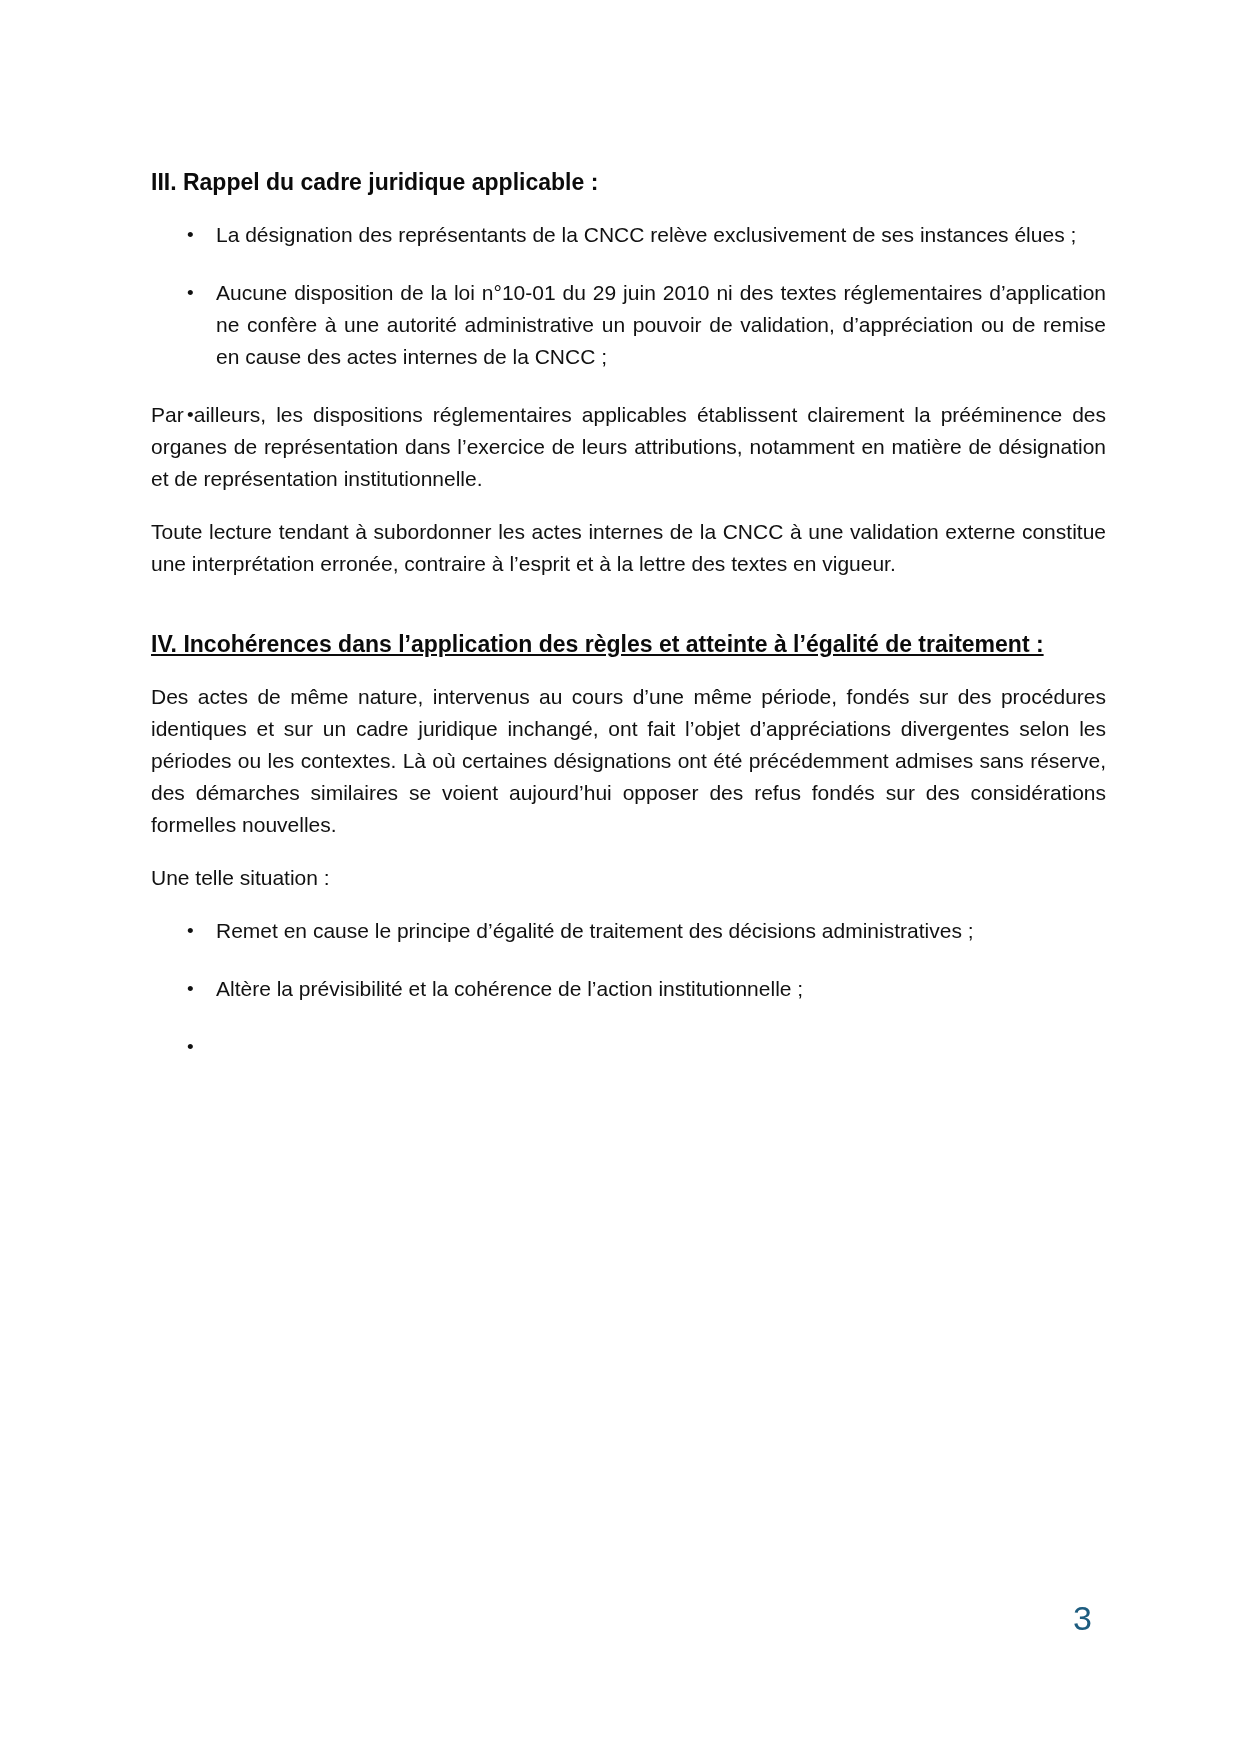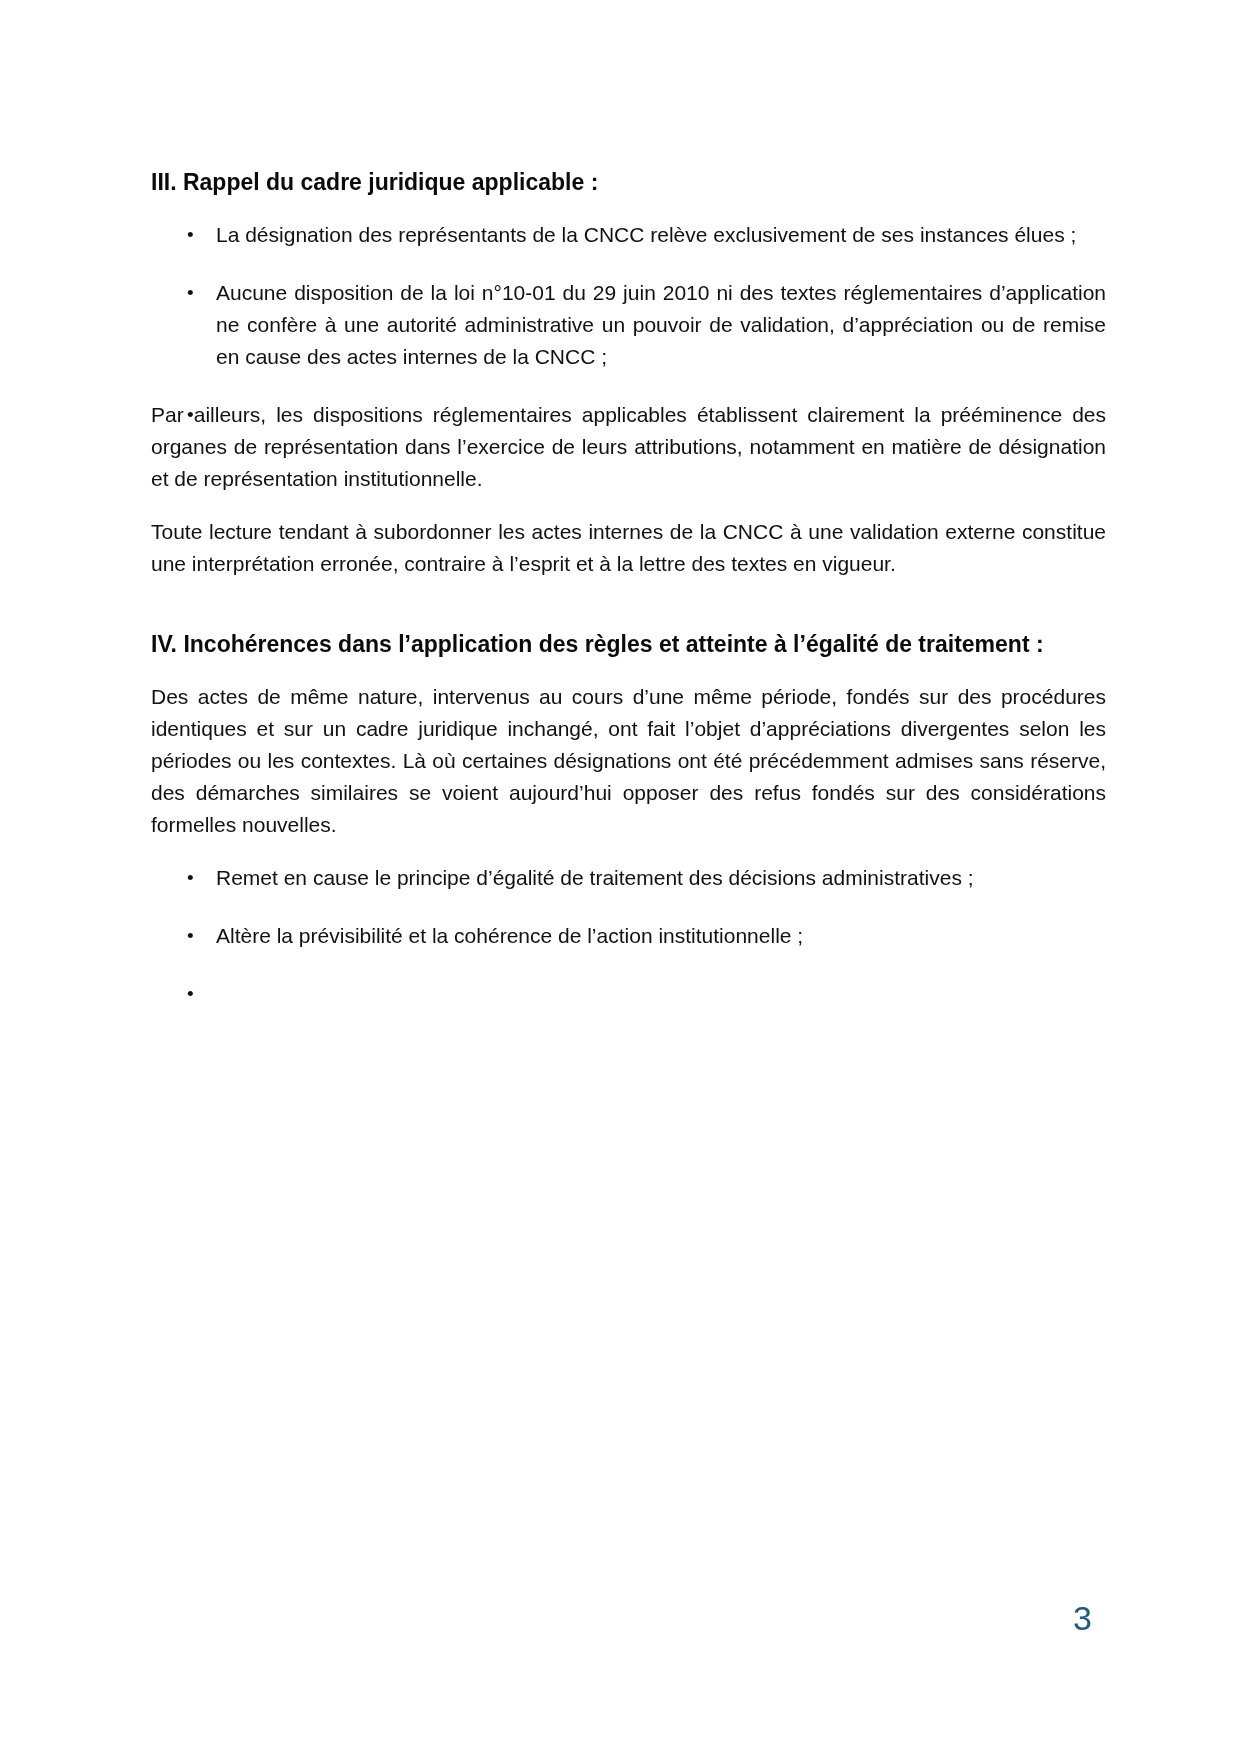--- a/index.html
+++ b/index.html
@@ -25,20 +25,21 @@
   }
   h2.section-heading {
     font-size: 23px;
     line-height: 30px;
     font-weight: bold;
     margin: 0 0 22px 0;
     color: #0b0b0b;
   }
   h2.section-gap {
     margin-top: 49px;
+    text-decoration: underline;
   }
   p.para {
     font-size: 21px;
     line-height: 32px;
     text-align: justify;
     margin: 0 0 21px 0;
   }
   ul.bullet-list {
     list-style: none;
     margin: 6px 0 0 0;
@@ -90,20 +91,21 @@
         <span class="dot">•</span>
       </li>
     </ul>
 
     <p class="para">Par ailleurs, les dispositions réglementaires applicables établissent clairement la prééminence des organes de représentation dans l’exercice de leurs attributions, notamment en matière de désignation et de représentation institutionnelle.</p>
     <p class="para">Toute lecture tendant à subordonner les actes internes de la CNCC à une validation externe constitue une interprétation erronée, contraire à l’esprit et à la lettre des textes en vigueur.</p>
 
     <h2 class="section-heading section-gap">IV. Incohérences dans l’application des règles et atteinte à l’égalité de traitement :</h2>
 
     <p class="para">Des actes de même nature, intervenus au cours d’une même période, fondés sur des procédures identiques et sur un cadre juridique inchangé, ont fait l’objet d’appréciations divergentes selon les périodes ou les contextes. Là où certaines désignations ont été précédemment admises sans réserve, des démarches similaires se voient aujourd’hui opposer des refus fondés sur des considérations formelles nouvelles.</p>
+    <p class="para">Une telle situation :</p>
 
     <ul class="bullet-list">
       <li>
         <span class="dot">•</span>
         <span>Remet en cause le principe d’égalité de traitement des décisions administratives ;</span>
       </li>
       <li>
         <span class="dot">•</span>
         <span>Altère la prévisibilité et la cohérence de l’action institutionnelle ;</span>
       </li>

